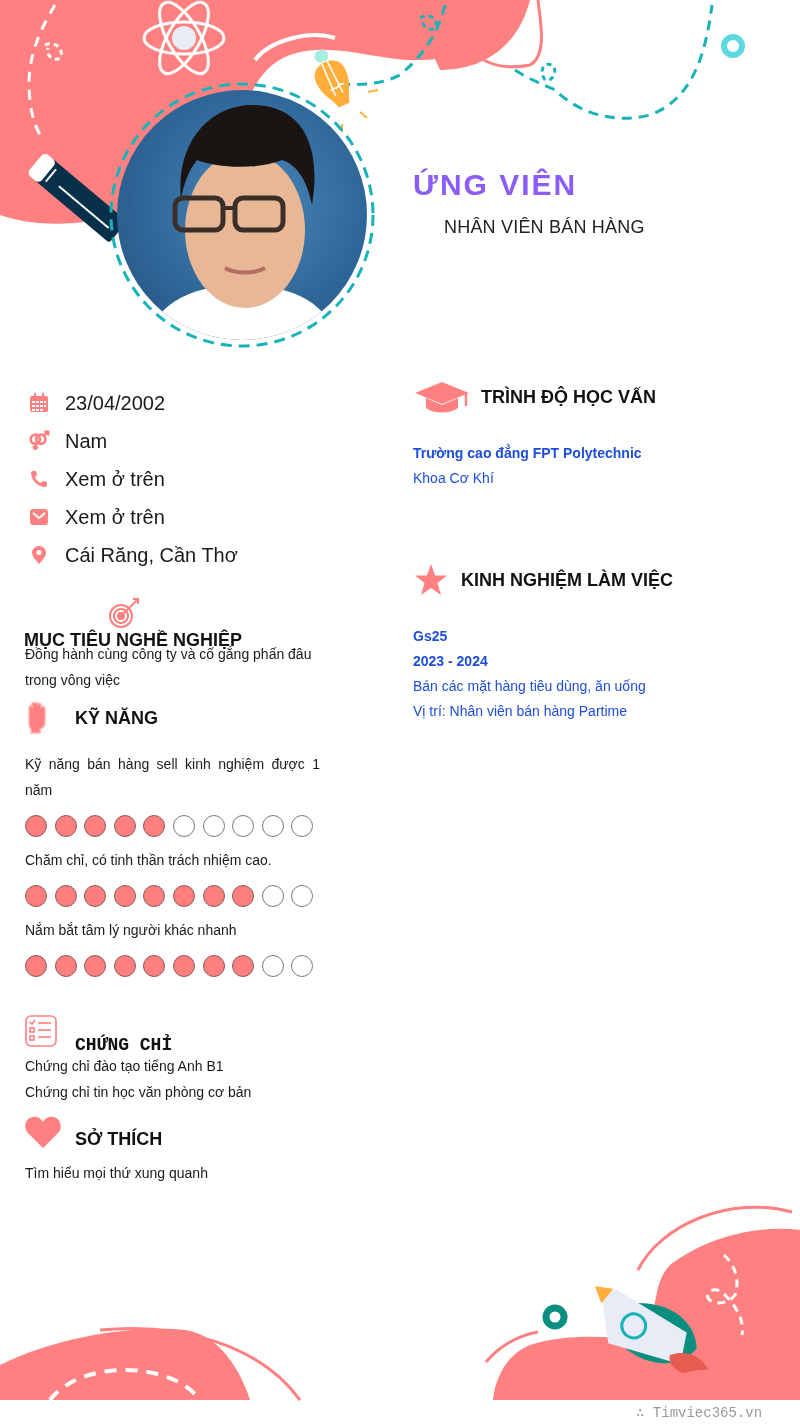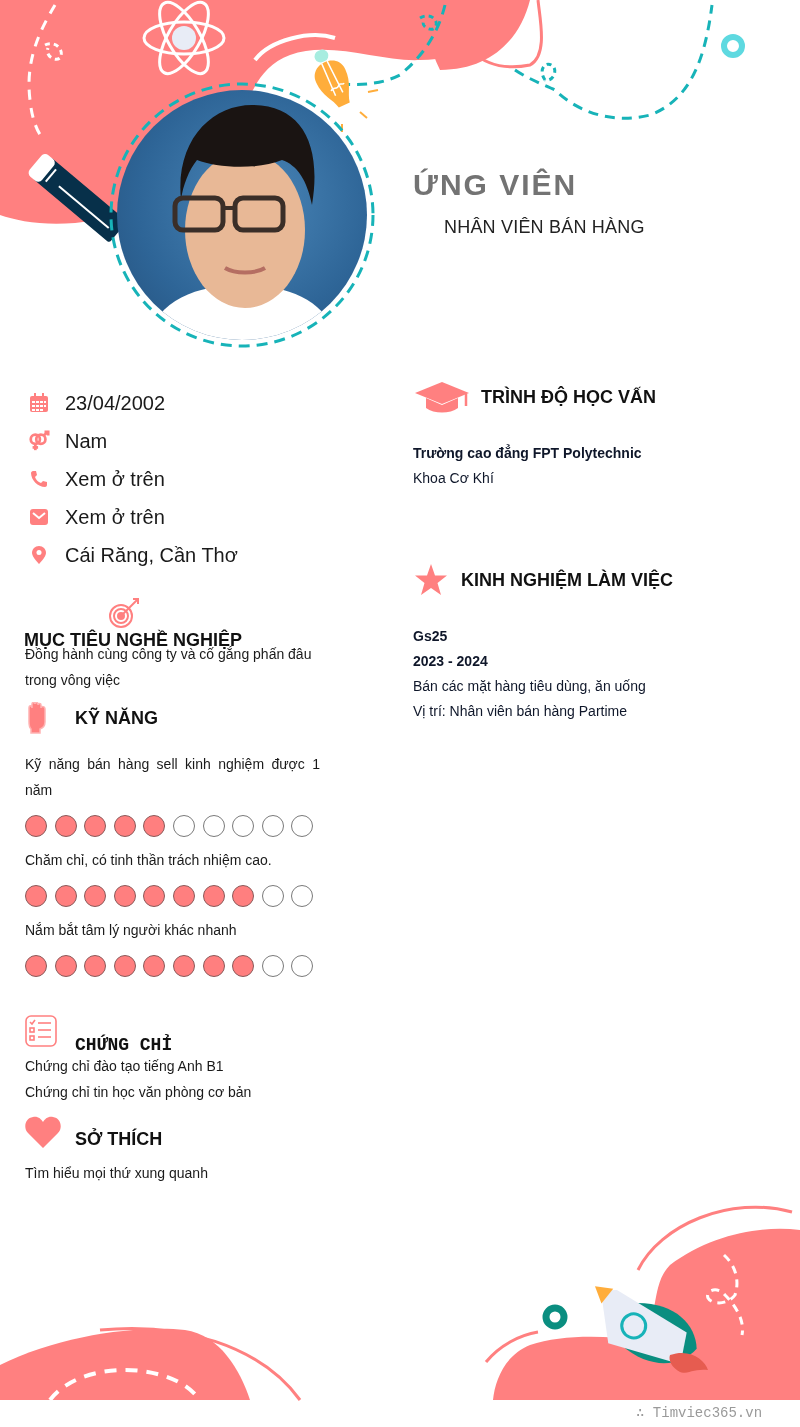--- a/index.html
+++ b/index.html
@@ -1,41 +1,41 @@
 <!DOCTYPE html>
 <html><head>
 <meta charset="utf-8">
 <style>
   * { box-sizing: border-box; margin: 0; padding: 0; }
   html, body { width: 800px; height: 1427px; background: #ffffff; overflow: hidden; }
   body { position: relative; font-family: "Liberation Sans", "DejaVu Sans", sans-serif; color: #111; }
   .page { position: absolute; left: 0; top: 0; width: 800px; height: 1427px; }
   .deco { position: absolute; left: 0; top: 0; width: 800px; height: 1427px; pointer-events: none; }
   .avatar { position: absolute; left: 117px; top: 90px; width: 250px; height: 250px; border-radius: 50%; overflow: hidden; background: radial-gradient(circle at 55% 45%, #4a86b8 0%, #2e6597 60%, #244f7a 100%); }
-  .name { position: absolute; left: 413px; top: 168px; font-size: 30px; font-weight: 700; letter-spacing: 2px; color: #737373; }
+  .name { position: absolute; left: 413px; top: 168px; font-size: 30px; font-weight: 700; letter-spacing: 2px; color: #8b5cf6; }
   .job { position: absolute; left: 413px; top: 217px; font-size: 18px; color: #222; letter-spacing: 0.2px; margin-left: 31px; }
 
   
   .contact { position: absolute; left: 28px; top: 384px; width: 330px; }
   .contact-row { display: flex; align-items: center; height: 38px; }
   .contact-row .ic { width: 22px; height: 22px; margin-right: 15px; display: flex; align-items: center; justify-content: center; }
   .contact-row .txt { font-size: 20px; color: #1a1a1a; }
 
   
   .sec-head { position: absolute; display: flex; align-items: center; }
   .sec-head .title { font-size: 18px; font-weight: 700; color: #111; }
   .body-text { position: absolute; font-size: 14px; color: #1a1a1a; line-height: 26px; }
 
   .skills { position: absolute; left: 25px; top: 751px; width: 295px; }
   .skill-label { font-size: 14px; color: #1a1a1a; line-height: 26px; text-align: justify; }
   .dots { display: flex; gap: 7.6px; margin: 12px 0 10px 0; }
   .dot { width: 22px; height: 22px; border-radius: 50%; border: 1.5px solid #7a7a7a; background: #fff; }
   .dot.on { background: #ff7f7f; border-color: #8a5a5a; }
 
-  .right-block { position: absolute; left: 413px; font-size: 14px; color: #0f172a; line-height: 25px; }
+  .right-block { position: absolute; left: 413px; font-size: 14px; color: #1d4ed8; line-height: 25px; }
   .bold { font-weight: 700; }
 
   .watermark { position: absolute; left: 636px; top: 1404px; font-family: "Liberation Mono", "DejaVu Sans Mono", monospace; font-size: 14px; color: #9a9a9a; }
 </style>
 </head>
 <body>
 
 <div class="page">
 
   <svg class="deco" viewBox="0 0 800 1427" xmlns="http://www.w3.org/2000/svg">

